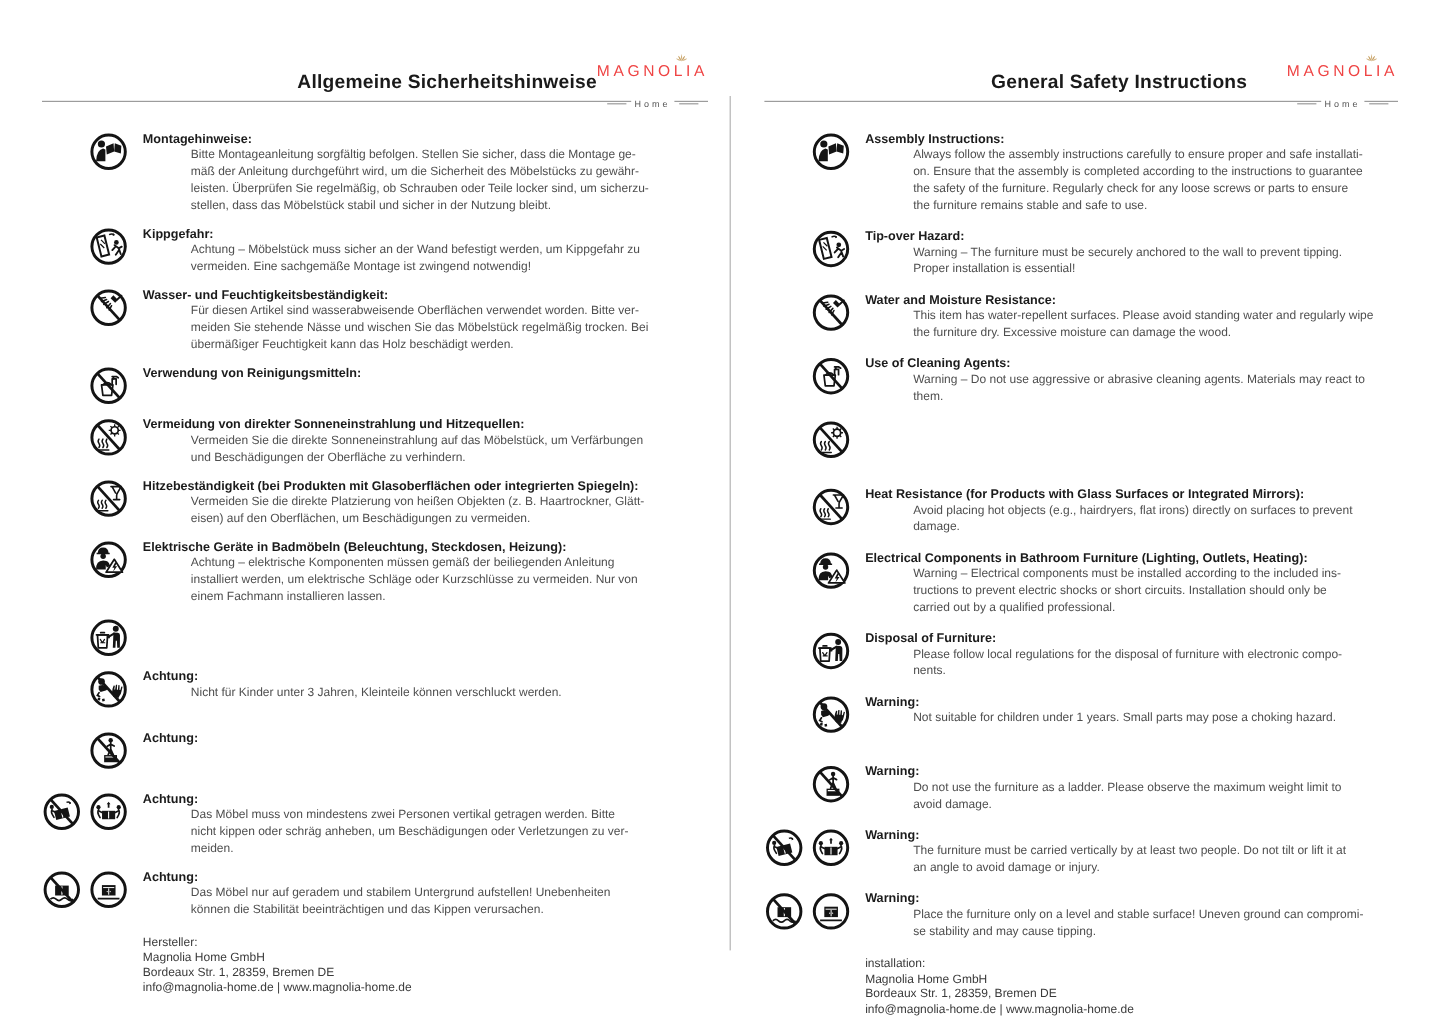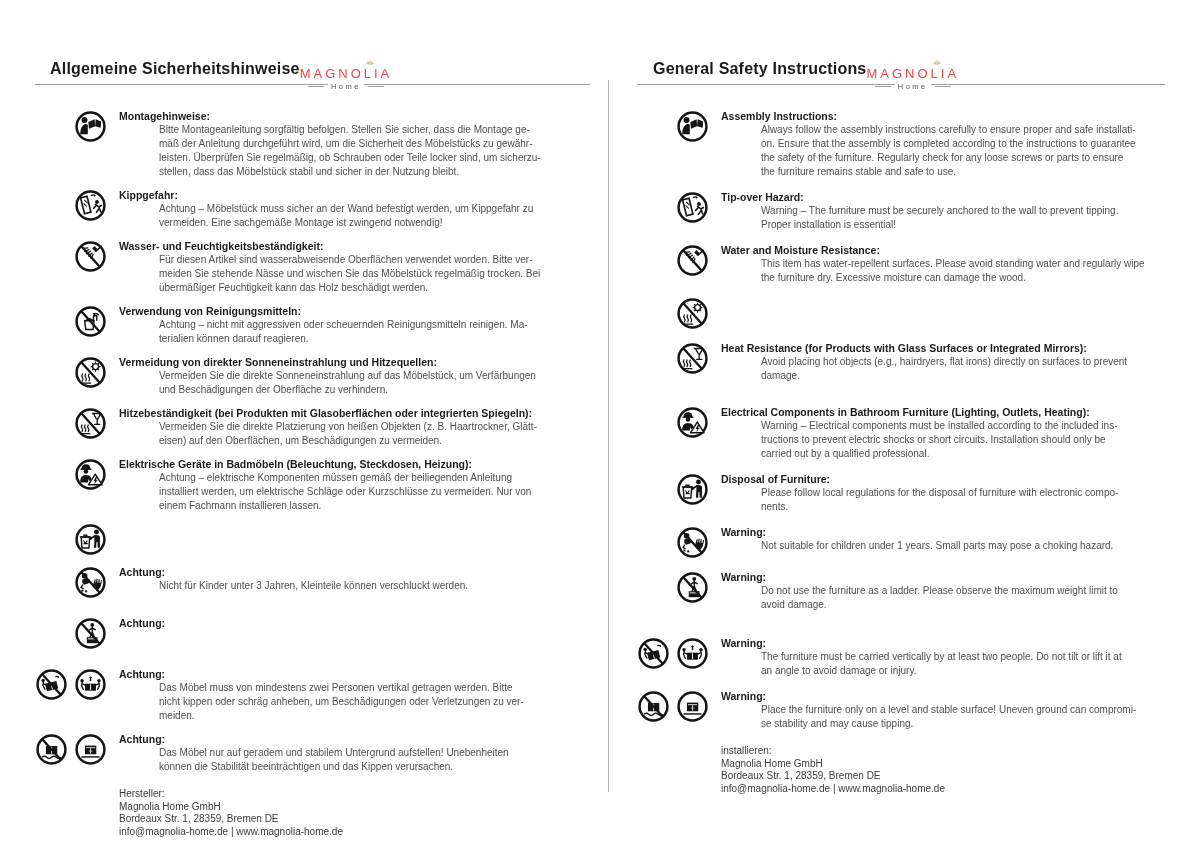--- a/index.html
+++ b/index.html
@@ -6,29 +6,29 @@
   body{width:1200px;height:849px;position:relative;overflow:hidden;
        font-family:"Liberation Sans", sans-serif;color:#222;}
   .page{position:absolute;inset:0;background:#fff;}
 
   .divider{position:absolute;left:608px;top:80px;width:1px;height:712px;background:#b3b3b3;}
 
   .col{position:absolute;top:36px;}
   .col-left{left:35px;width:555px;}
   .col-right{left:637px;width:528px;}
 
-  .col-header{display:flex;justify-content:flex-start;align-items:flex-end;
+  .col-header{display:flex;justify-content:flex-end;align-items:flex-end;
               border-bottom:1px solid #9c9c9c;padding:0 0 6px 15px;height:42px;}
-  .col-right .col-header{padding-left:16px;}
+  .col-right .col-header{padding-left:16px;gap:33px;}
   .page-title{font-size:16px;font-weight:bold;color:#1a1a1a;letter-spacing:.2px;}
 
   .logo{position:relative;text-align:center;margin-bottom:-12px;line-height:1;}
   .logo-brand{font-size:13px;letter-spacing:3px;color:#ef4444;font-weight:400;}
   .logo-flower{position:absolute;top:-8px;right:14px;width:16px;height:13px;}
-  .logo-sub{display:flex;align-items:center;justify-content:center;gap:4px;margin-top:2px;}
+  .logo-sub{display:flex;align-items:center;justify-content:center;gap:4px;margin-top:16px;}
   .logo-sub .sub-txt{font-size:7.5px;letter-spacing:2.5px;color:#555;background:#fff;padding:0 3px;}
   .logo-sub .dash{width:16px;border-top:1px solid #9c9c9c;height:0;}
 
   .sections{margin-top:24px;}
   .sec{display:flex;margin-bottom:9px;}
   .col-right .sec{margin-bottom:11px;}
   .col-left  .sec:nth-child(9){margin-bottom:17px;}
   .col-left  .sec:nth-child(10){margin-bottom:17px;}
   .col-right .sec:nth-child(5){margin-bottom:22px;}
   .col-right .sec:nth-child(9){margin-bottom:24px;}
@@ -246,22 +246,20 @@
         </div>
       </div>
       <div class="sec">
         <div class="sec-icons">
             <svg class="picto">
               <use href="#i-nocleaning"></use>
             </svg>
           </div>
         <div class="sec-text">
           <div class="sec-heading">Verwendung von Reinigungsmitteln:</div>
-          <div class="sec-body">Achtung – nicht mit aggressiven oder scheuernden Reinigungsmitteln reinigen. Ma-
-terialien können darauf reagieren.</div>
         </div>
       </div>
       <div class="sec">
         <div class="sec-icons">
             <svg class="picto">
               <use href="#i-nosun"></use>
             </svg>
           </div>
         <div class="sec-text">
           <div class="sec-heading">Vermeidung von direkter Sonneneinstrahlung und Hitzequellen:</div>
@@ -414,20 +412,32 @@
           </div>
         <div class="sec-text">
           <div class="sec-heading">Water and Moisture Resistance:</div>
           <div class="sec-body">This item has water-repellent surfaces. Please avoid standing water and regularly wipe
 the furniture dry. Excessive moisture can damage the wood.</div>
         </div>
       </div>
       <div class="sec">
         <div class="sec-icons">
             <svg class="picto">
+              <use href="#i-nocleaning"></use>
+            </svg>
+          </div>
+        <div class="sec-text">
+          <div class="sec-heading">Use of Cleaning Agents:</div>
+          <div class="sec-body">Warning – Do not use aggressive or abrasive cleaning agents. Materials may react to
+them.</div>
+        </div>
+      </div>
+      <div class="sec">
+        <div class="sec-icons">
+            <svg class="picto">
               <use href="#i-nosun"></use>
             </svg>
           </div>
       </div>
       <div class="sec">
         <div class="sec-icons">
             <svg class="picto">
               <use href="#i-noglassheat"></use>
             </svg>
           </div>
@@ -511,19 +521,19 @@
         </div>
         <div class="sec-text">
           <div class="sec-heading">Warning:</div>
           <div class="sec-body">Place the furniture only on a level and stable surface! Uneven ground can compromi-
 se stability and may cause tipping.</div>
         </div>
       </div>
     </div>
 
     <div class="footer">
-      <div>installieren:</div>
+      <div>installation:</div>
       <div>Magnolia Home GmbH</div>
       <div>Bordeaux Str. 1, 28359, Bremen DE</div>
       <div>info@magnolia-home.de | www.magnolia-home.de</div>
     </div>
   </div>
 </div>
 
 </body></html>

